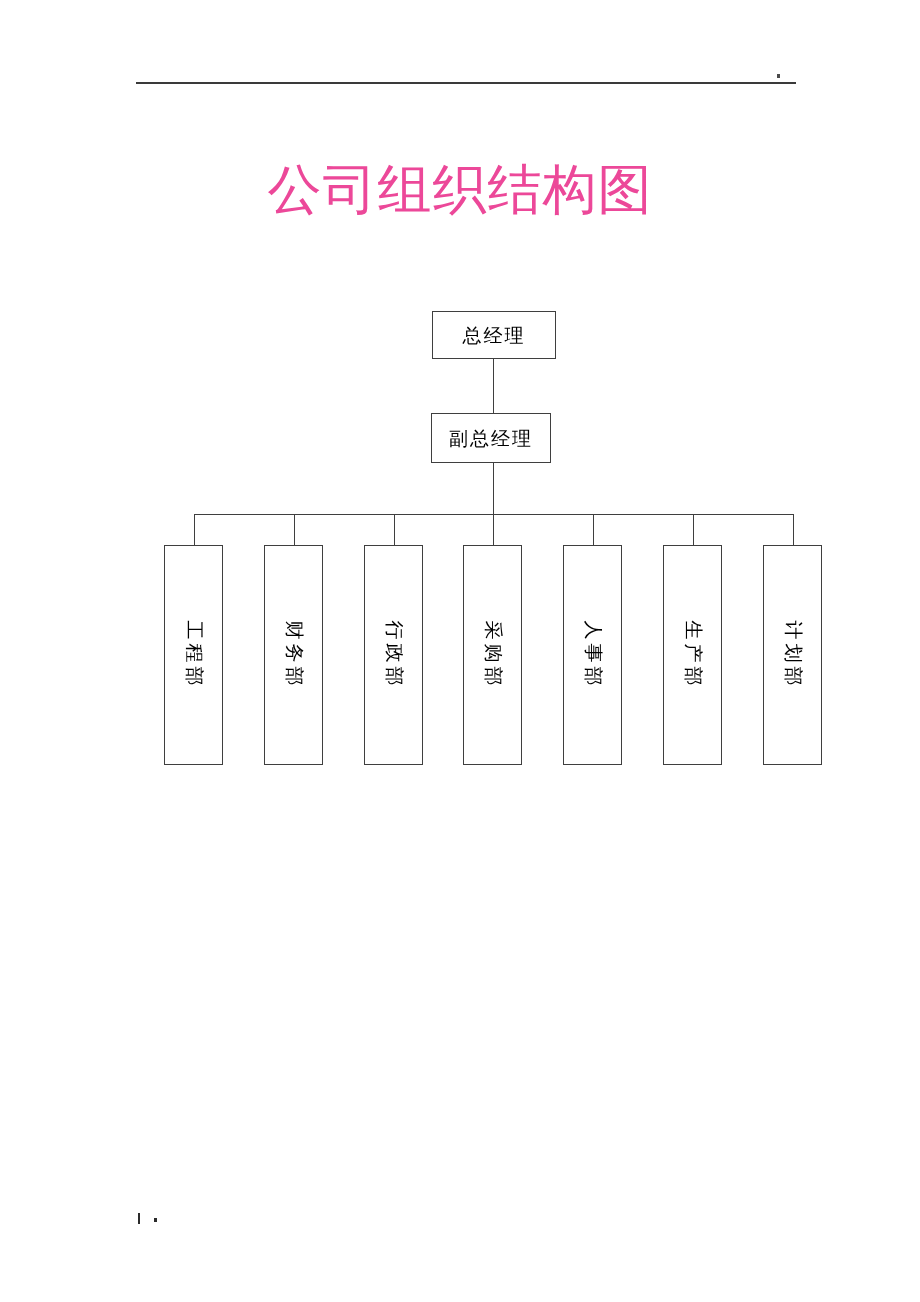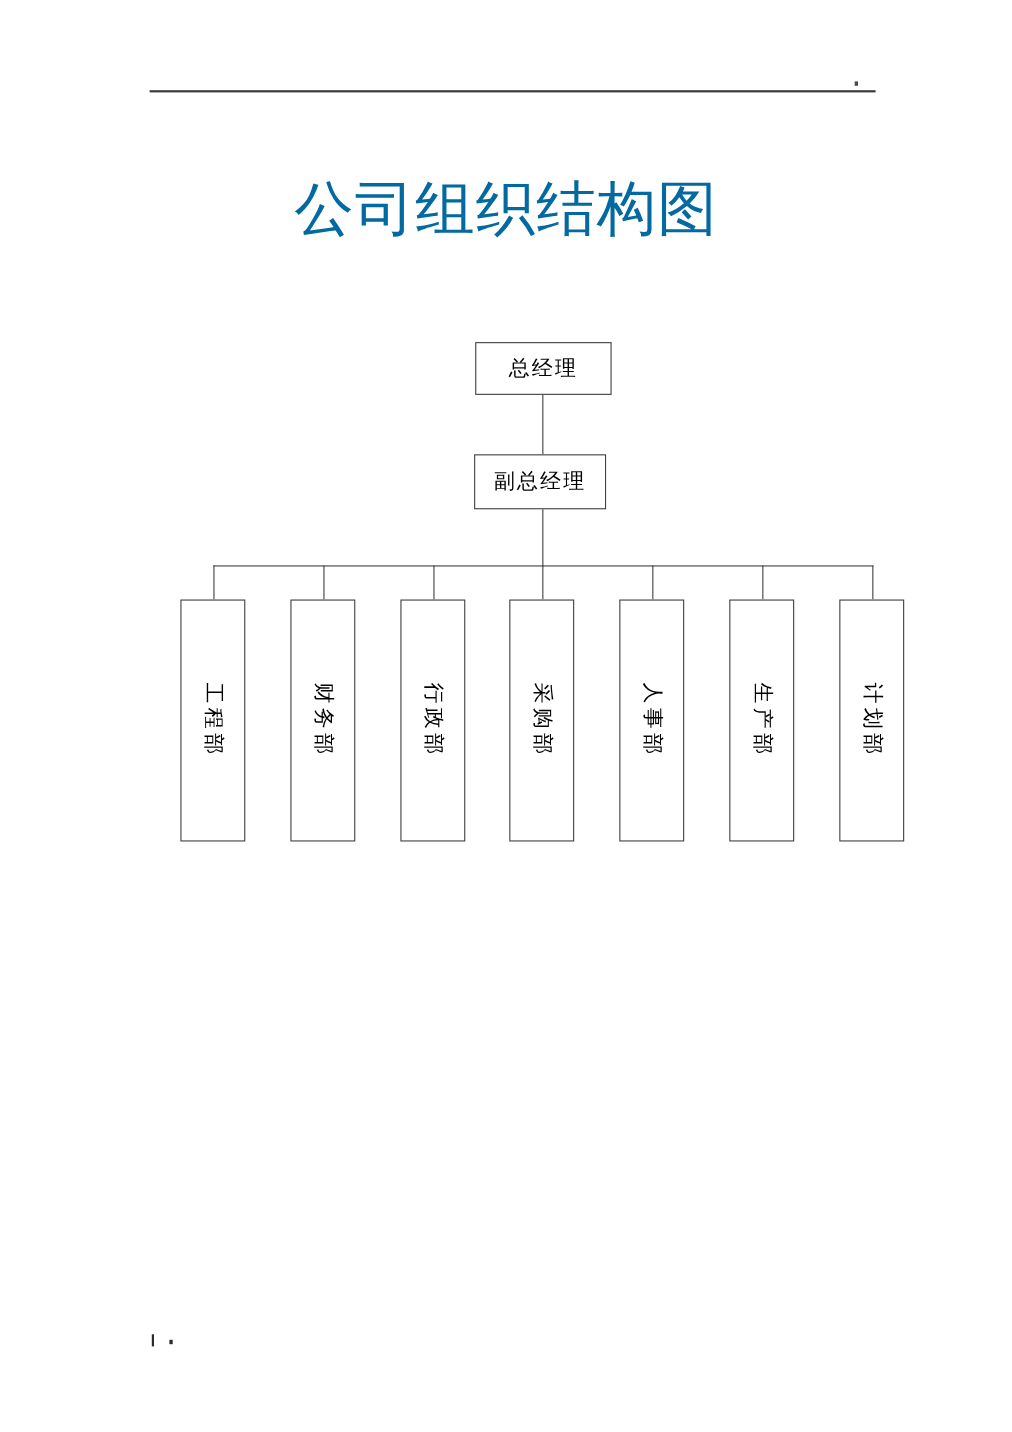--- a/index.html
+++ b/index.html
@@ -41,21 +41,21 @@
   .title {
     position: absolute;
     left: 0;
     top: 158px;
     width: 920px;
     text-align: center;
     font-family: "DejaVu Serif", "Liberation Serif", serif;
     font-size: 54px;
     line-height: 64px;
     letter-spacing: 1px;
-    color: #0369a1;
+    color: #ec4899;
     white-space: nowrap;
   }
 
   
   .chart {
     position: absolute;
     left: 0;
     top: 0;
     width: 920px;
     height: 1302px;

